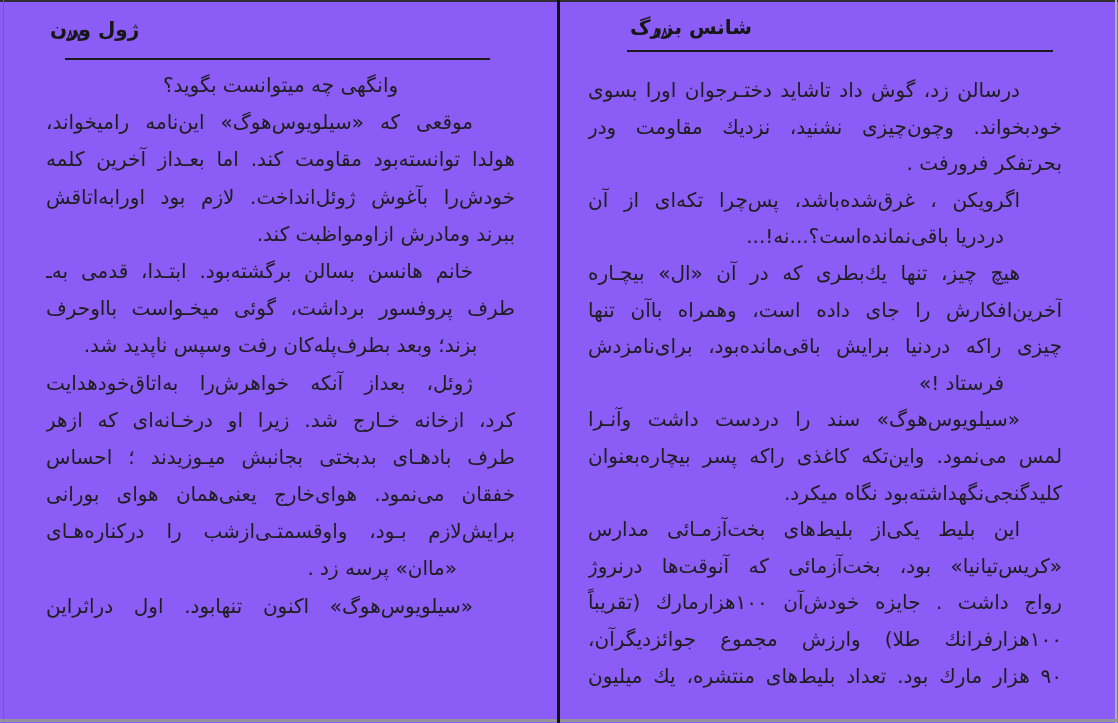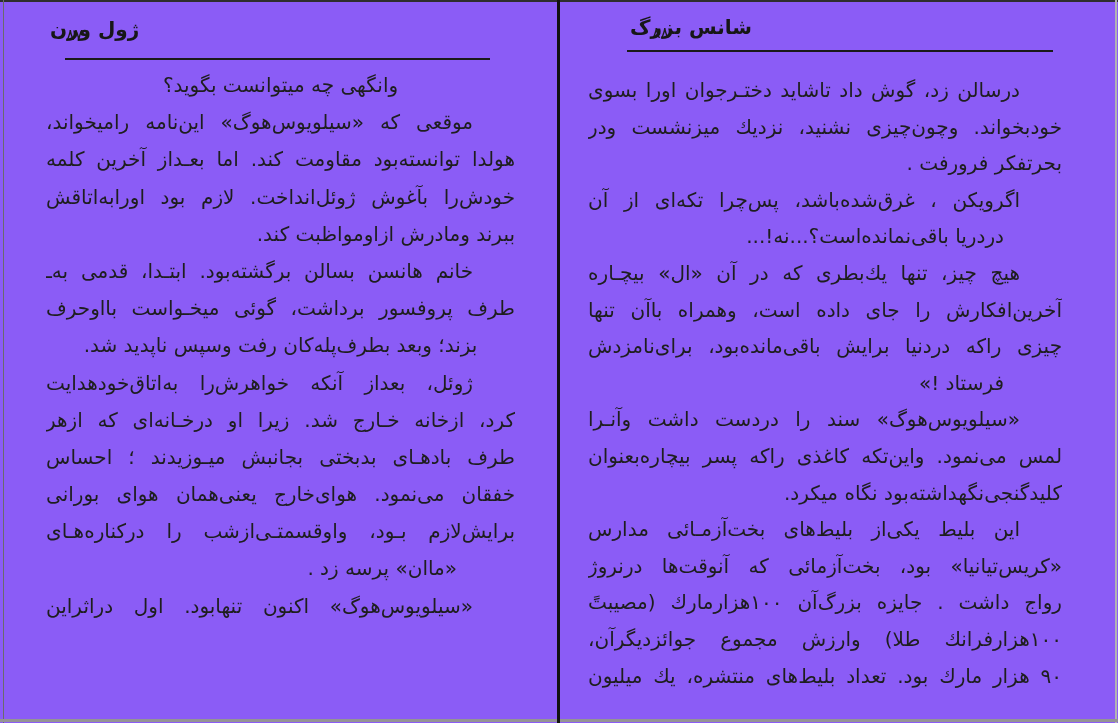--- a/index.html
+++ b/index.html
@@ -81,32 +81,32 @@
         <div class="line first" lang="fa">«سیلویوس‌هوگ» اکنون تنهابود. اول دراثراین</div>
       </div>
   </div>
 
   <div class="page page-right">
     <div class="pagenum">۸۸</div>
     <div class="headtitle">شانس بزرگ</div>
     <div class="headrule"></div>
     <div class="lines">
         <div class="line first" lang="fa">درسالن زد، گوش داد تاشاید دختـرجوان اورا بسوی</div>
-        <div class="line full" lang="fa">خودبخواند. وچون‌چیزی نشنید، نزدیك میزنشست ودر</div>
+        <div class="line full" lang="fa">خودبخواند. وچون‌چیزی نشنید، نزدیك مقاومت ودر</div>
         <div class="line end-left" lang="fa">بحرتفکر فرورفت .</div>
         <div class="line first" lang="fa">اگرویکن ، غرق‌شده‌باشد، پس‌چرا تکه‌ای از آن</div>
         <div class="line end-right" lang="fa">دردریا باقی‌نمانده‌است؟...نه!...</div>
         <div class="line first" lang="fa">هیچ چیز، تنها یك‌بطری که در آن «ال» بیچـاره</div>
         <div class="line full" lang="fa">آخرین‌افکارش را جای داده است، وهمراه باآن تنها</div>
         <div class="line full" lang="fa">چیزی راکه دردنیا برایش باقی‌مانده‌بود، برای‌نامزدش</div>
         <div class="line end-right" lang="fa">فرستاد !»</div>
         <div class="line first" lang="fa">«سیلویوس‌هوگ» سند را دردست داشت وآنـرا</div>
         <div class="line full" lang="fa">لمس می‌نمود. واین‌تکه کاغذی راکه پسر بیچاره‌بعنوان</div>
         <div class="line end-left" lang="fa">کلیدگنجی‌نگهداشته‌بود نگاه میکرد.</div>
         <div class="line first" lang="fa">این بلیط یکی‌از بلیط‌های بخت‌آزمـائی مدارس</div>
         <div class="line full" lang="fa">«کریس‌تیانیا» بود، بخت‌آزمائی که آنوقت‌ها درنروژ</div>
-        <div class="line full" lang="fa">رواج داشت . جایزه بزرگ‌آن ۱۰۰هزارمارك (مصیبتً</div>
+        <div class="line full" lang="fa">رواج داشت . جایزه خودش‌آن ۱۰۰هزارمارك (تقریباً</div>
         <div class="line full" lang="fa">۱۰۰هزارفرانك طلا) وارزش مجموع جوائزدیگرآن،</div>
         <div class="line full" lang="fa">۹۰ هزار مارك بود. تعداد بلیط‌های منتشره، یك میلیون</div>
       </div>
   </div>
 
 </div>
 
 </body></html>

